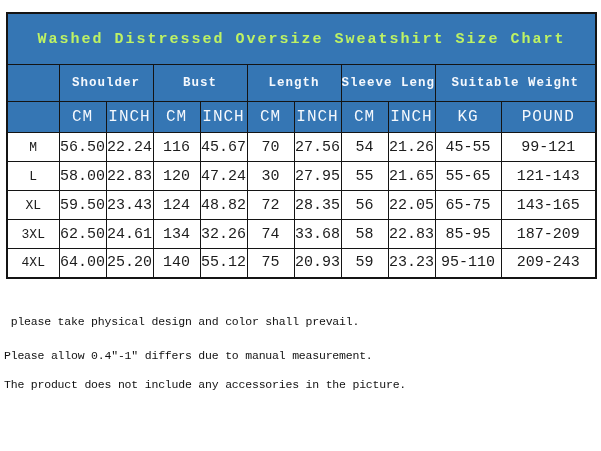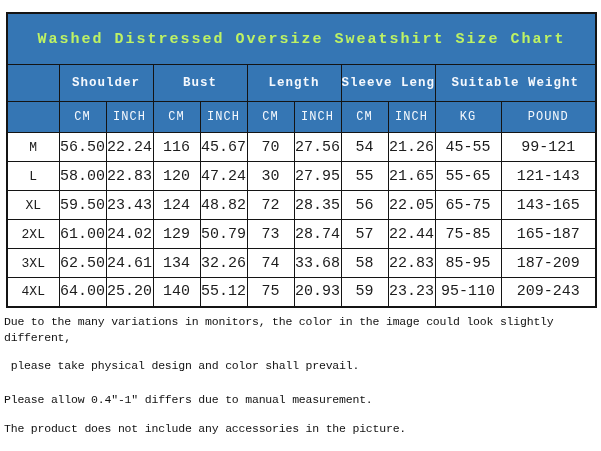--- a/index.html
+++ b/index.html
@@ -48,21 +48,21 @@
     background: #3576b4;
     color: #f4f8fd;
     font-size: 12.5px;
     font-weight: bold;
     letter-spacing: 1px;
   }
   tr.unit-row th {
     height: 30px;
     background: #3576b4;
     color: #f4f8fd;
-    font-size: 12px;
+    font-size: 16px;
     font-weight: normal;
     letter-spacing: 1px;
   }
   tbody tr {
     height: 29px;
     background: #ffffff;
   }
   tbody th.size-label {
     font-size: 13px;
     font-weight: normal;
@@ -168,33 +168,20 @@
           <td>124</td>
           <td>48.82</td>
           <td>72</td>
           <td>28.35</td>
           <td>56</td>
           <td>22.05</td>
           <td>65-75</td>
           <td>143-165</td>
         </tr>
         <tr>
-          <th class="size-label">2XL</th>
-          <td>61.00</td>
-          <td>24.02</td>
-          <td>129</td>
-          <td>50.79</td>
-          <td>73</td>
-          <td>28.74</td>
-          <td>57</td>
-          <td>22.44</td>
-          <td>75-85</td>
-          <td>165-187</td>
-        </tr>
-        <tr>
           <th class="size-label">3XL</th>
           <td>62.50</td>
           <td>24.61</td>
           <td>134</td>
           <td>32.26</td>
           <td>74</td>
           <td>33.68</td>
           <td>58</td>
           <td>22.83</td>
           <td>85-95</td>
@@ -211,17 +198,16 @@
           <td>59</td>
           <td>23.23</td>
           <td>95-110</td>
           <td>209-243</td>
         </tr>
       </tbody>
   </table>
 </div>
 
 <div class="notes">
-  <p class="n1">Due to the many variations in monitors, the color in the image could look slightly different,</p>
   <p class="n2"> please take physical design and color shall prevail.</p>
   <p class="n3">Please allow 0.4"-1" differs due to manual measurement.</p>
   <p class="n4">The product does not include any accessories in the picture.</p>
 </div>
 
 </body></html>

